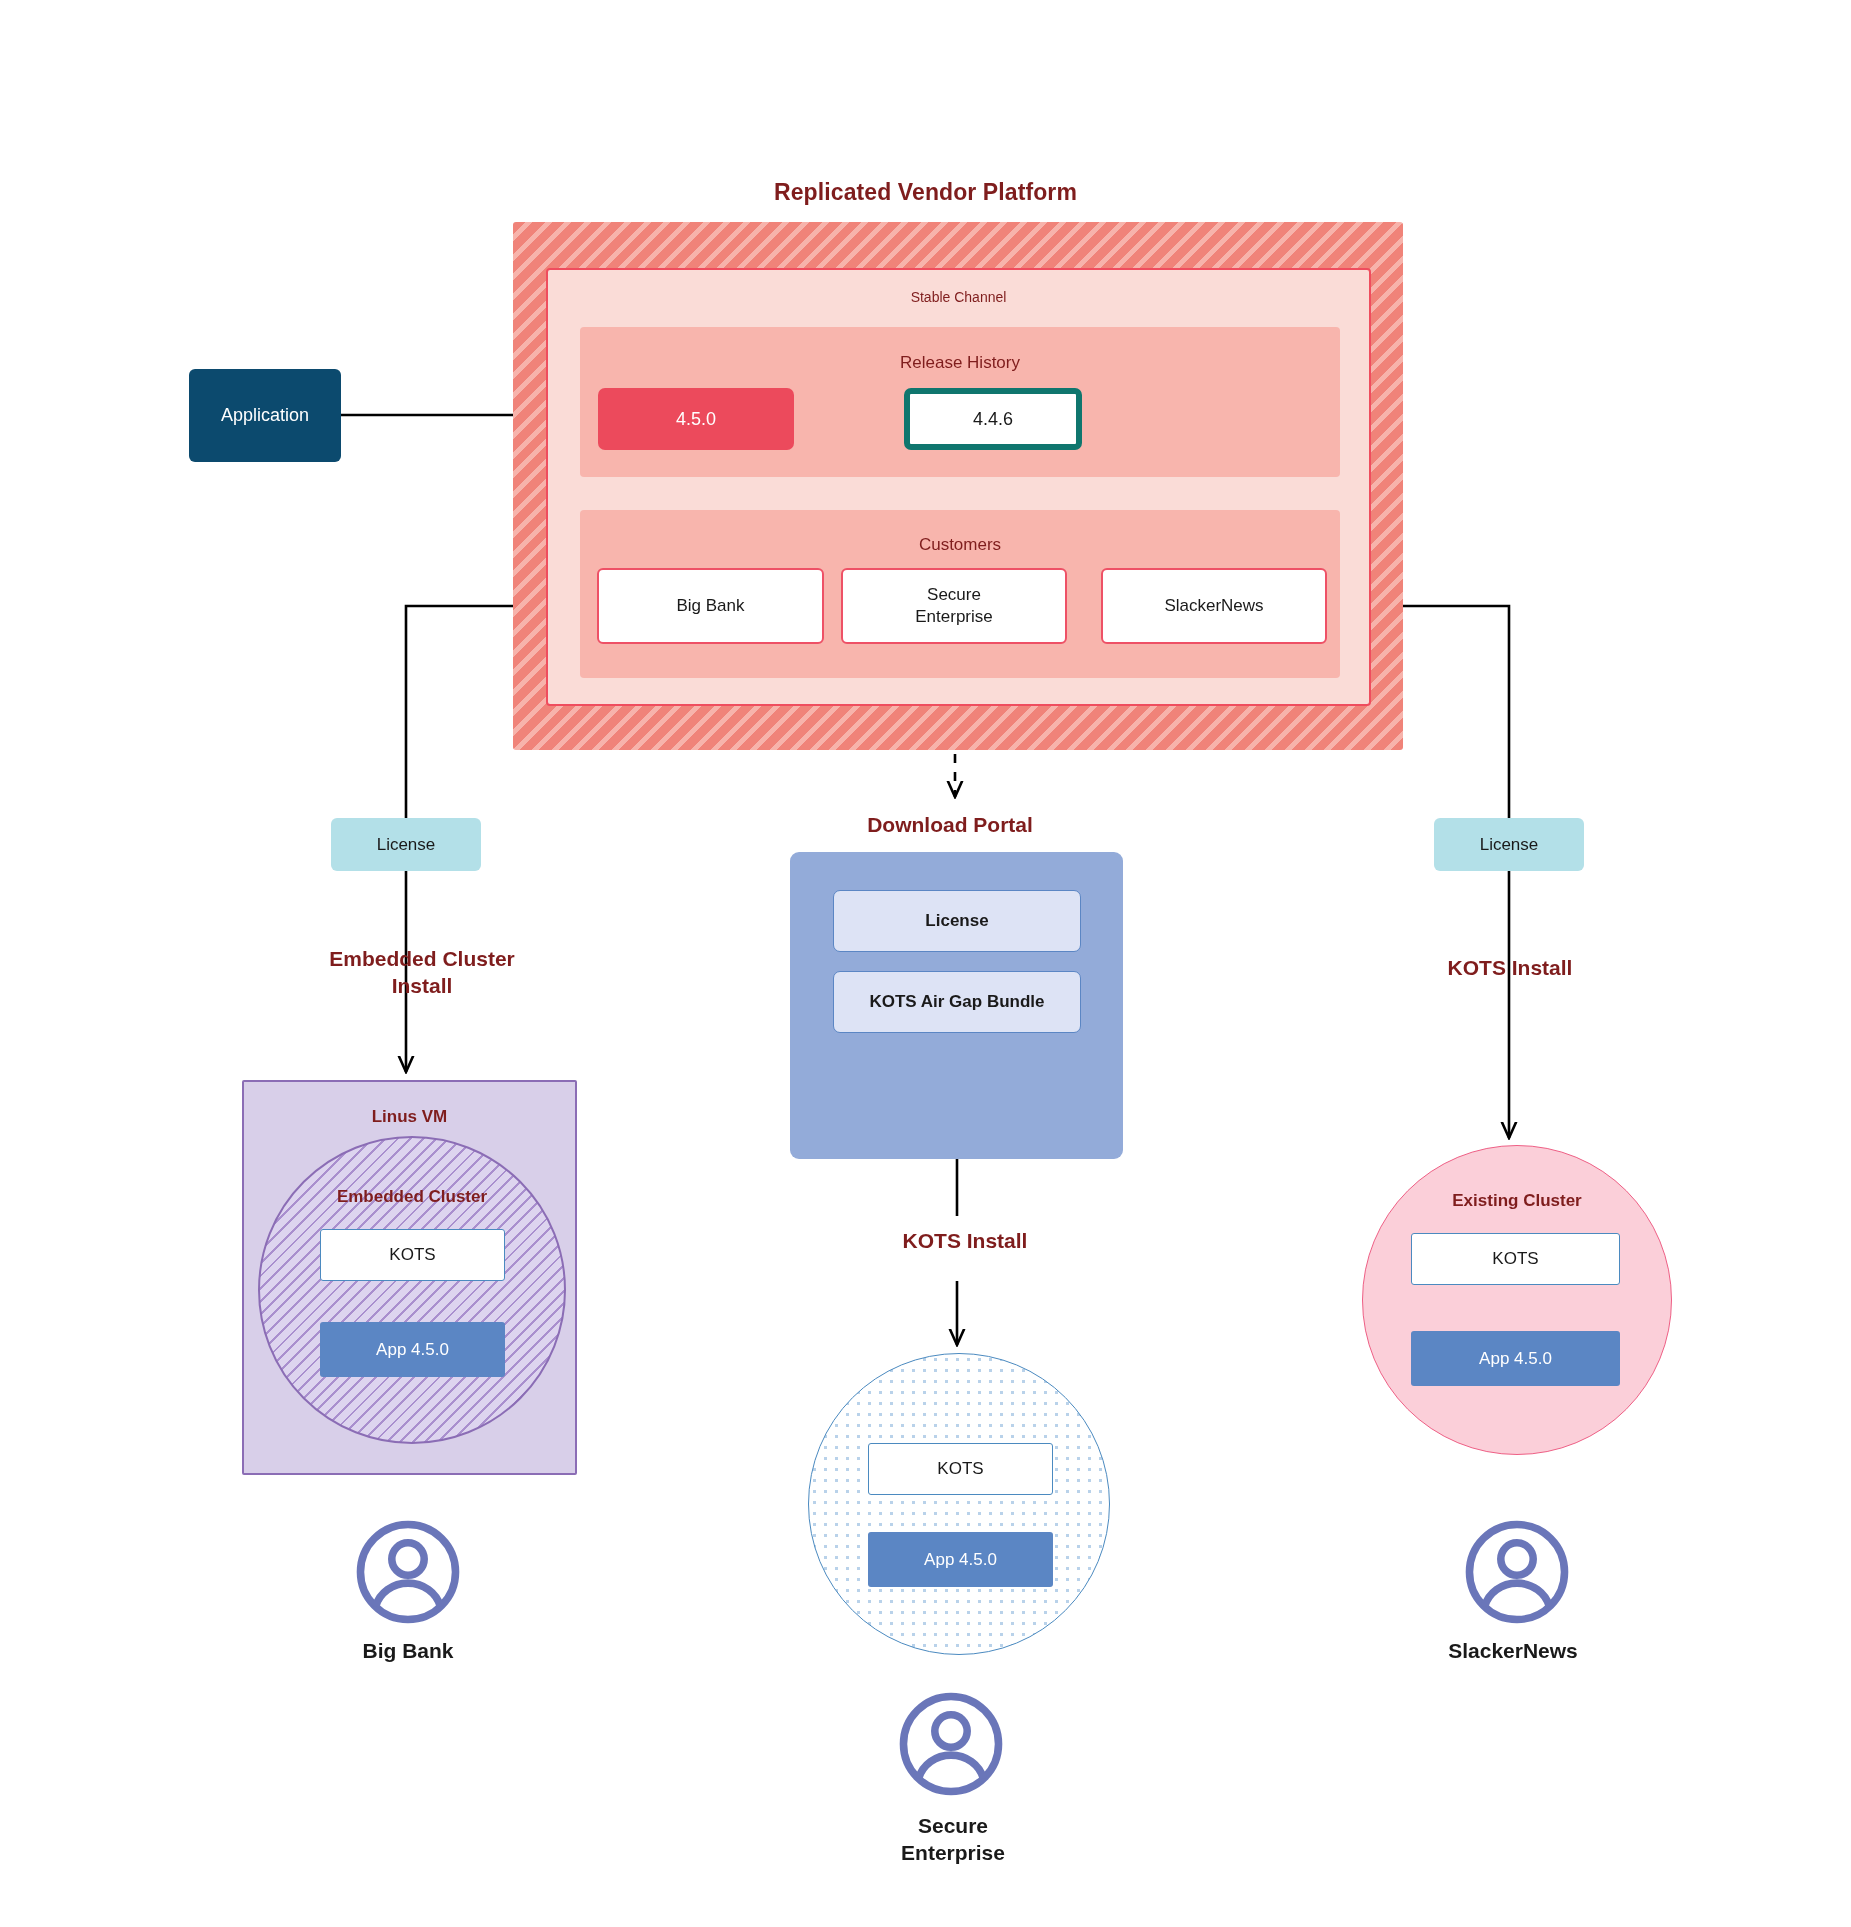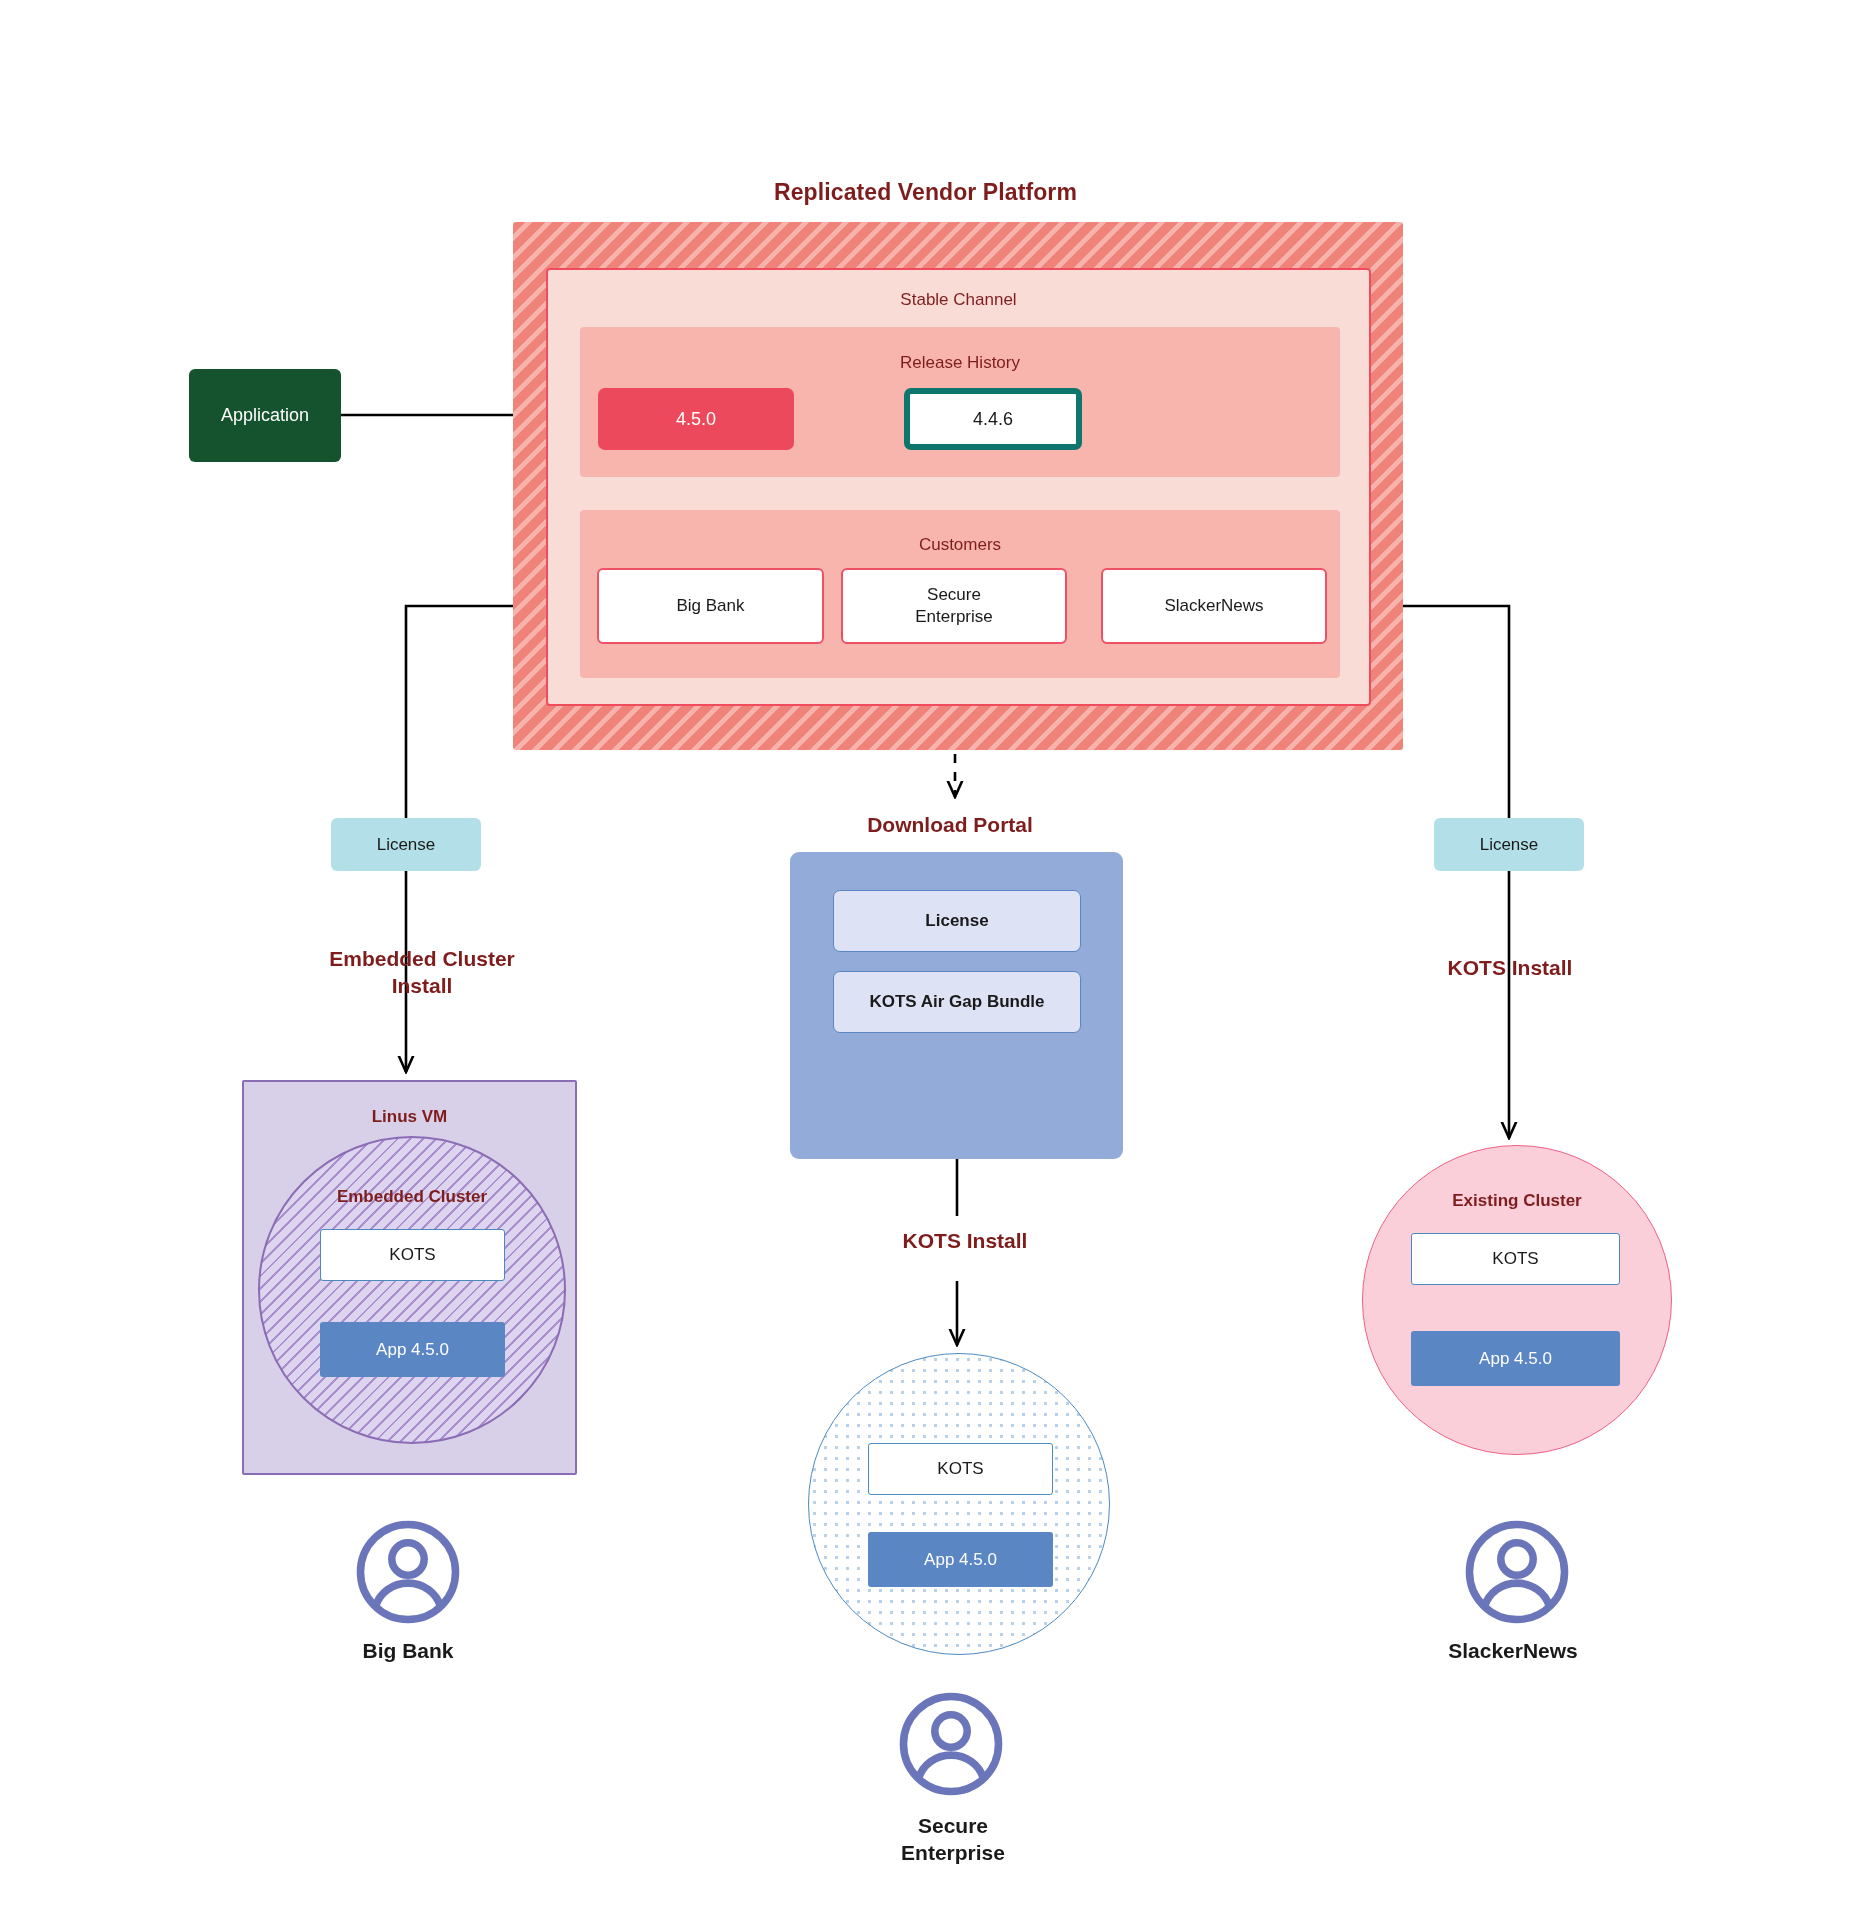--- a/index.html
+++ b/index.html
@@ -51,21 +51,21 @@
   
   #stable-channel {
     left: 546px; top: 268px;
     width: 825px; height: 438px;
     background: #fadcd7;
     border: 2px solid #ef4d5e;
     border-radius: 4px;
   }
   #stable-channel-title {
     left: 546px; top: 289px; width: 825px;
-    font-size: 17px; font-weight: 400;
+    font-size: 14px; font-weight: 400;
   }
 
   
   #release-history {
     left: 580px; top: 327px;
     width: 760px; height: 150px;
     background: #f8b5ad;
     border-radius: 4px;
   }
   #release-history-title {
@@ -123,21 +123,21 @@
     white-space: pre-line;
   }
   #customer-0 { left: 597px; width: 227px; }
   #customer-1 { left: 841px; width: 226px; }
   #customer-2 { left: 1101px; width: 226px; }
 
   
   #application-box {
     left: 189px; top: 369px;
     width: 152px; height: 93px;
-    background: #14532d;
+    background: #0c4a6e;
     border-radius: 6px;
     display: flex;
     align-items: center;
     justify-content: center;
     color: #ffffff;
     font-size: 18px;
   }
 
   
   .license-pill {

